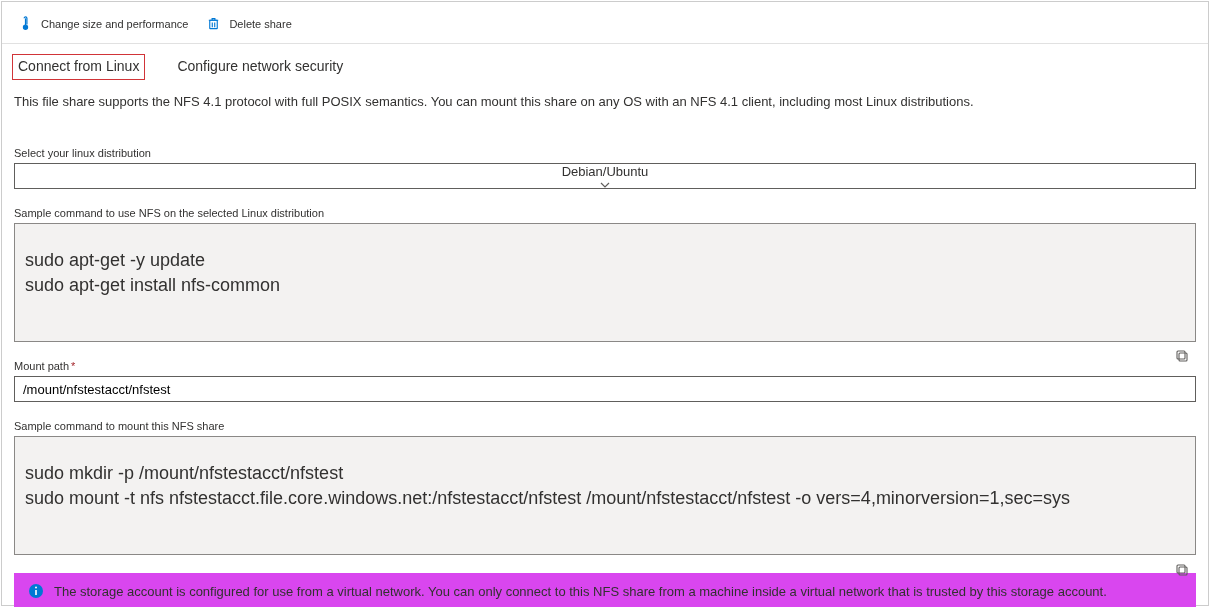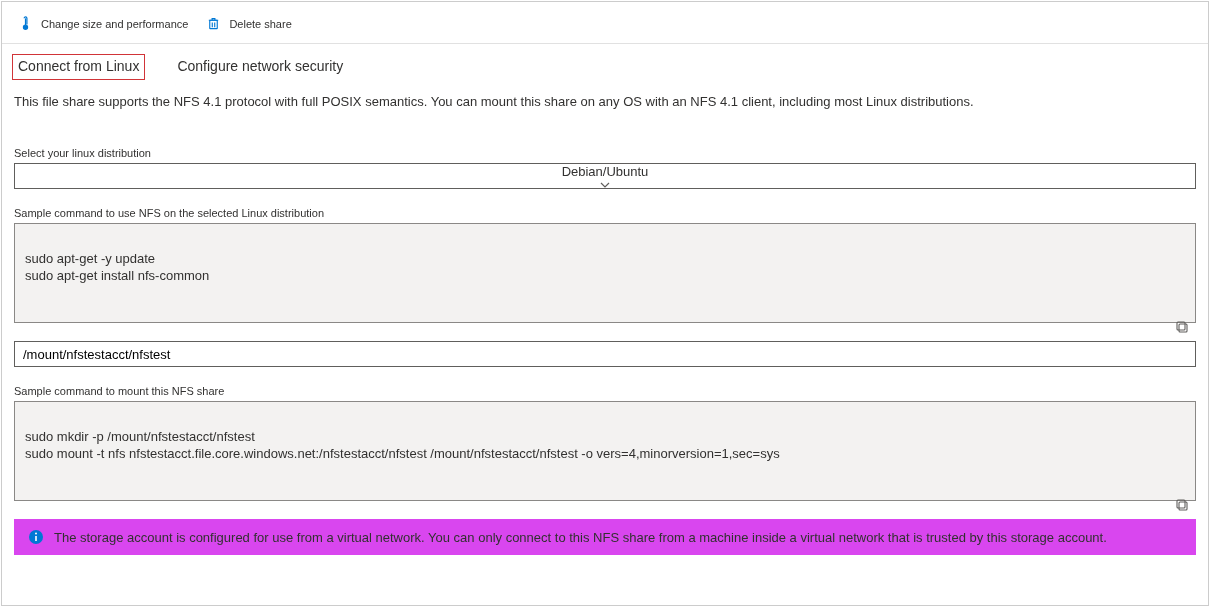--- a/index.html
+++ b/index.html
@@ -82,22 +82,22 @@
     display: flex;
     align-items: center;
     flex-direction: column;
   }
   .select-box { justify-content: space-between; cursor: pointer; }
   .chev { font-size: 11px; color: #605e5c; }
   .code-block {
     position: relative;
     background: #f3f2f1;
     border: 1px solid #8a8886;
-    padding: 8px 10px 20px 10px;
-    font-size: 13px;
+    padding: 0 10px 20px 10px;
+    font-size: 18px;
     line-height: 1.35;
     color: #323130;
     white-space: pre-line;
   }
   .copy-icon {
     position: absolute;
     right: 6px;
     bottom: 6px;
     width: 14px;
     height: 14px;
@@ -178,20 +178,23 @@
         <span class="copy-icon">
           <svg viewBox="0 0 14 14" fill="none" stroke="#605e5c" stroke-width="1.1">
             <rect x="4" y="4" width="8" height="8" rx="1"></rect>
             <rect x="2" y="2" width="8" height="8" rx="1"></rect>
           </svg>
         </span>
       </div>
     </div>
 
     <div class="field-block">
+      <label class="field-label">
+        <span>Mount path</span><span class="req">*</span>
+      </label>
       <input class="text-input full-width" value="/mount/nfstestacct/nfstest" style="">
     </div>
 
     <div class="field-block">
       <label class="field-label">Sample command to mount this NFS share</label>
       <div class="code-block">
         <span>sudo mkdir -p /mount/nfstestacct/nfstest
 sudo mount -t nfs nfstestacct.file.core.windows.net:/nfstestacct/nfstest /mount/nfstestacct/nfstest -o vers=4,minorversion=1,sec=sys</span>
         <span class="copy-icon">
           <svg viewBox="0 0 14 14" fill="none" stroke="#605e5c" stroke-width="1.1">

